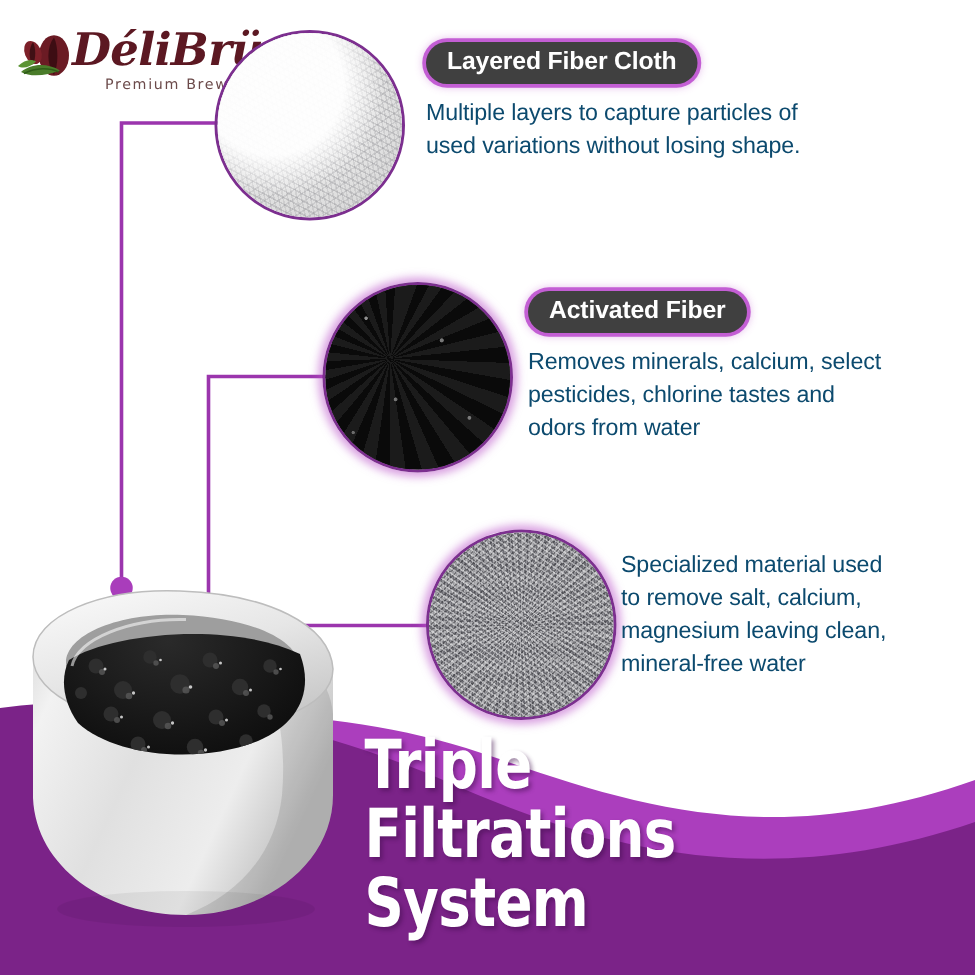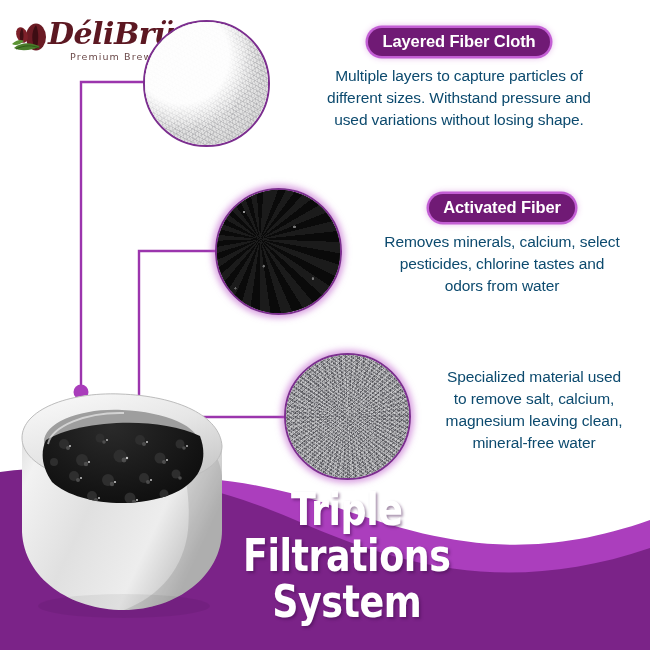--- a/index.html
+++ b/index.html
@@ -7,21 +7,20 @@
     width:650px;height:650px;
     background:#ffffff;
     font-family:"Liberation Sans","DejaVu Sans",sans-serif;
     overflow:hidden;
   }
   #stage{
     position:relative;
     width:650px;height:650px;
     background:#fff;
     overflow:hidden;
-    text-align:center;
   }
 
   
   .logo{
     position:absolute;left:8px;top:18px;
     width:160px;height:52px;
   }
   .logo-bean{
     position:absolute;left:2px;top:4px;width:46px;height:34px;
   }
@@ -95,21 +94,21 @@
       repeating-linear-gradient(-41deg, rgba(40,40,45,.42) 0 1px, rgba(0,0,0,0) 1px 3px),
       repeating-linear-gradient(88deg, rgba(255,255,255,.22) 0 1px, rgba(0,0,0,0) 1px 2px),
       repeating-conic-gradient(from 0deg at 50% 50%, #9a9a9e 0 3deg, #6e6e74 3deg 6deg),
       radial-gradient(circle at 40% 32%, #b6b6ba 0%, #8b8b90 55%, #646469 100%);
   }
 
   
   .callout{ position:absolute; }
   .badge{
     display:inline-block;
-    background:#701a75;
+    background:#404040;
     color:#ffffff;
     font-weight:700;
     font-size:16.5px;
     letter-spacing:-0.1px;
     padding:4px 14px 5px 14px;
     border-radius:999px;
     box-shadow:0 0 0 2.5px #c35ed4, 0 0 6px 2px rgba(190,90,205,.45);
     white-space:nowrap;
     line-height:1.15;
   }
@@ -189,21 +188,20 @@
   </div>
 
   <div class="sample glow" style="left:284px;top:353px;width:127px;height:127px;">
     <div class="tex-ion"></div>
   </div>
 
   <div class="callout" style="left:284px;top:28px;width:350px;">
     <div class="badge">Layered Fiber Cloth</div>
     <div class="desc">
       <div>Multiple layers to capture particles of</div>
-      <div>different sizes. Withstand pressure and</div>
       <div>used variations without losing shape.</div>
     </div>
   </div>
 
   <div class="callout" style="left:352px;top:194px;width:300px;">
     <div class="badge">Activated Fiber</div>
     <div class="desc">
       <div>Removes minerals, calcium, select</div>
       <div>pesticides, chlorine tastes and</div>
       <div>odors from water</div>

